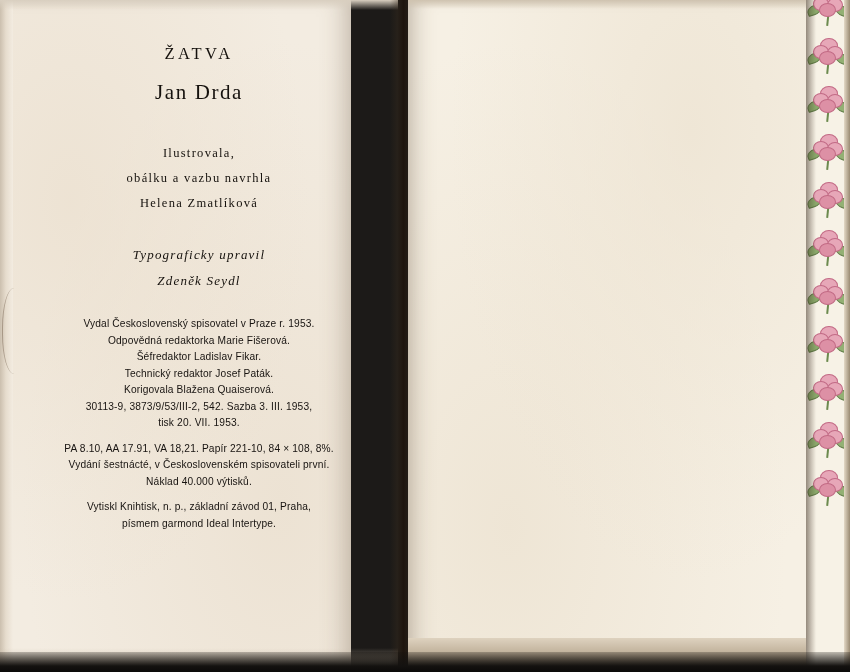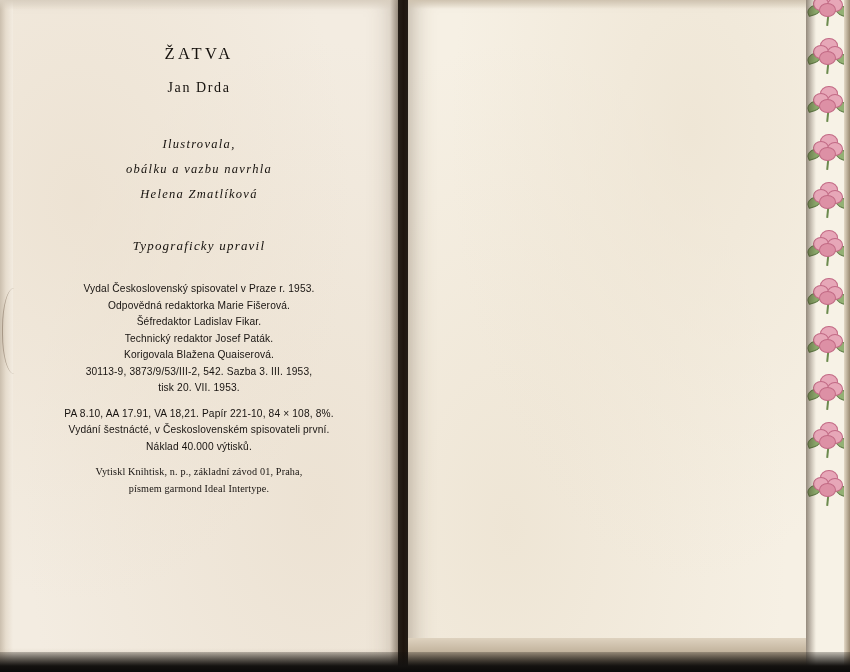--- a/index.html
+++ b/index.html
@@ -14,21 +14,21 @@
     overflow: hidden;
     background: #1c1a18;
     font-family: "Liberation Serif", serif;
   }
 
   
   .left-page {
     position: absolute;
     left: 0;
     top: 0;
-    width: 398px;
+    width: 351px;
     height: 672px;
     background: #f3ece1;
     background-image:
       radial-gradient(ellipse at 20% 30%, rgba(232,219,200,0.55) 0%, rgba(243,236,225,0) 60%),
       radial-gradient(ellipse at 80% 75%, rgba(228,214,194,0.45) 0%, rgba(243,236,225,0) 65%);
     box-shadow: inset -18px 0 26px -14px rgba(90,70,50,0.35);
   }
   .page-edge-left {
     position: absolute;
     left: 0; top: 0;
@@ -81,27 +81,26 @@
   }
   .book-title {
     font-size: 24px;
     letter-spacing: 2.4px;
     line-height: 1.45;
     margin: 0 0 22px 0;
     font-weight: 400;
   }
   .book-title .line2 { display: block; }
   .author {
-    font-size: 14px;
+    font-size: 21px;
     letter-spacing: 1.6px;
     margin: 0 0 36px 0;
   }
 
   .credits-illus {
-    font-style: italic;
     font-size: 12.5px;
     letter-spacing: 1.3px;
     line-height: 2.0;
     margin: 0 0 26px 0;
   }
   .credits-typo {
     font-style: italic;
     font-size: 13px;
     letter-spacing: 1.2px;
     line-height: 2.0;
@@ -109,21 +108,21 @@
   }
 
   .imprint {
     font-family: "Liberation Sans", sans-serif;
     font-size: 10.2px;
     line-height: 1.62;
     letter-spacing: 0.15px;
     color: #171310;
   }
   .imprint .blk { margin: 0 0 9px 0; }
-  .imprint .blk:last-child { margin-bottom: 12px; font-family: Liberation Serif, serif; }
+  .imprint .blk:last-child { margin-bottom: 12px; }
 
   
   .gutter {
     position: absolute;
     left: 390px; top: 0;
     width: 26px; height: 672px;
     background: linear-gradient(to right,
       rgba(60,45,30,0.00) 0%,
       rgba(60,45,30,0.35) 28%,
       rgba(30,20,12,0.85) 52%,
@@ -244,20 +243,21 @@
       <div class="author">Jan Drda</div>
 
       <div class="credits-illus">
         <div>Ilustrovala,</div>
         <div>obálku a vazbu navrhla</div>
         <div>Helena Zmatlíková</div>
       </div>
 
       <div class="credits-typo">
         <div>Typograficky upravil</div>
+        <div>Zdeněk Seydl</div>
       </div>
 
       <div class="imprint">
         <div class="blk">
           <div>Vydal Československý spisovatel v Praze r. 1953.</div>
           <div>Odpovědná redaktorka Marie Fišerová.</div>
           <div>Šéfredaktor Ladislav Fikar.</div>
           <div>Technický redaktor Josef Paták.</div>
           <div>Korigovala Blažena Quaiserová.</div>
           <div>30113-9, 3873/9/53/III-2, 542. Sazba 3. III. 1953,</div>

